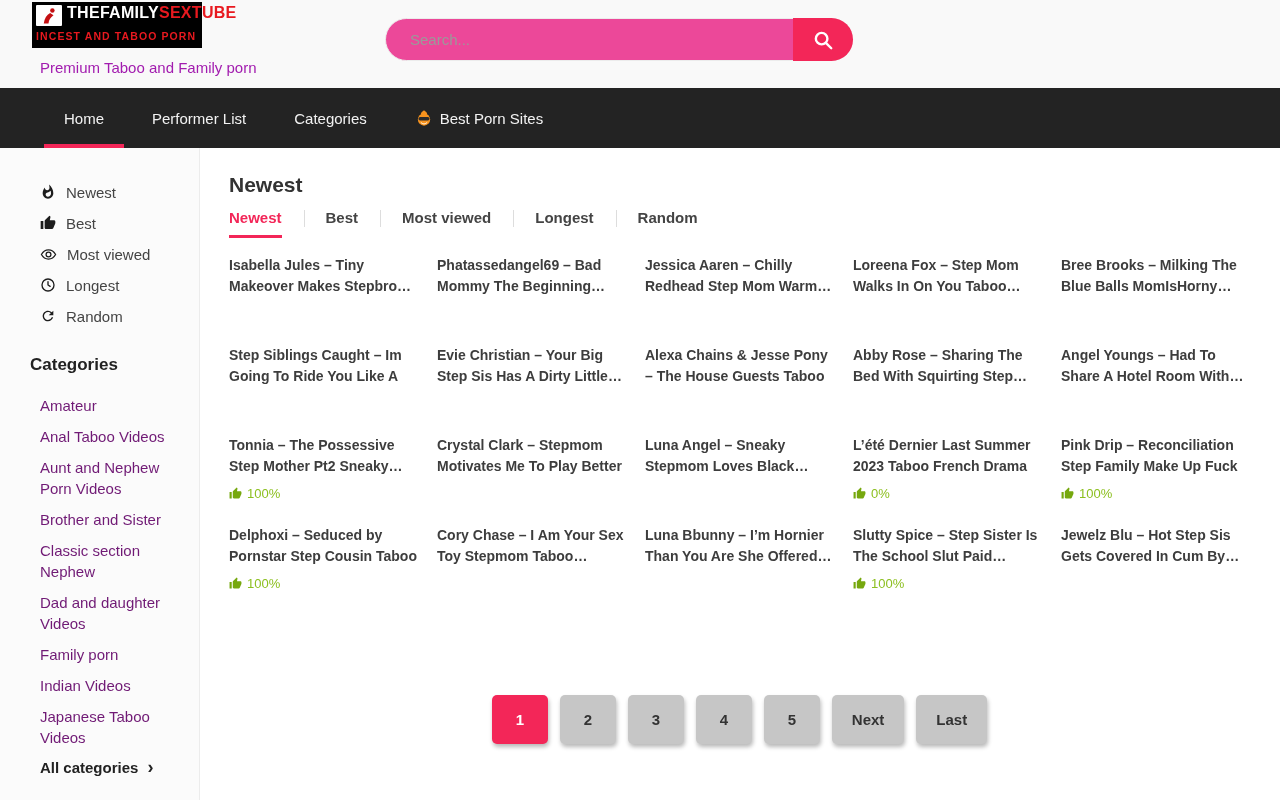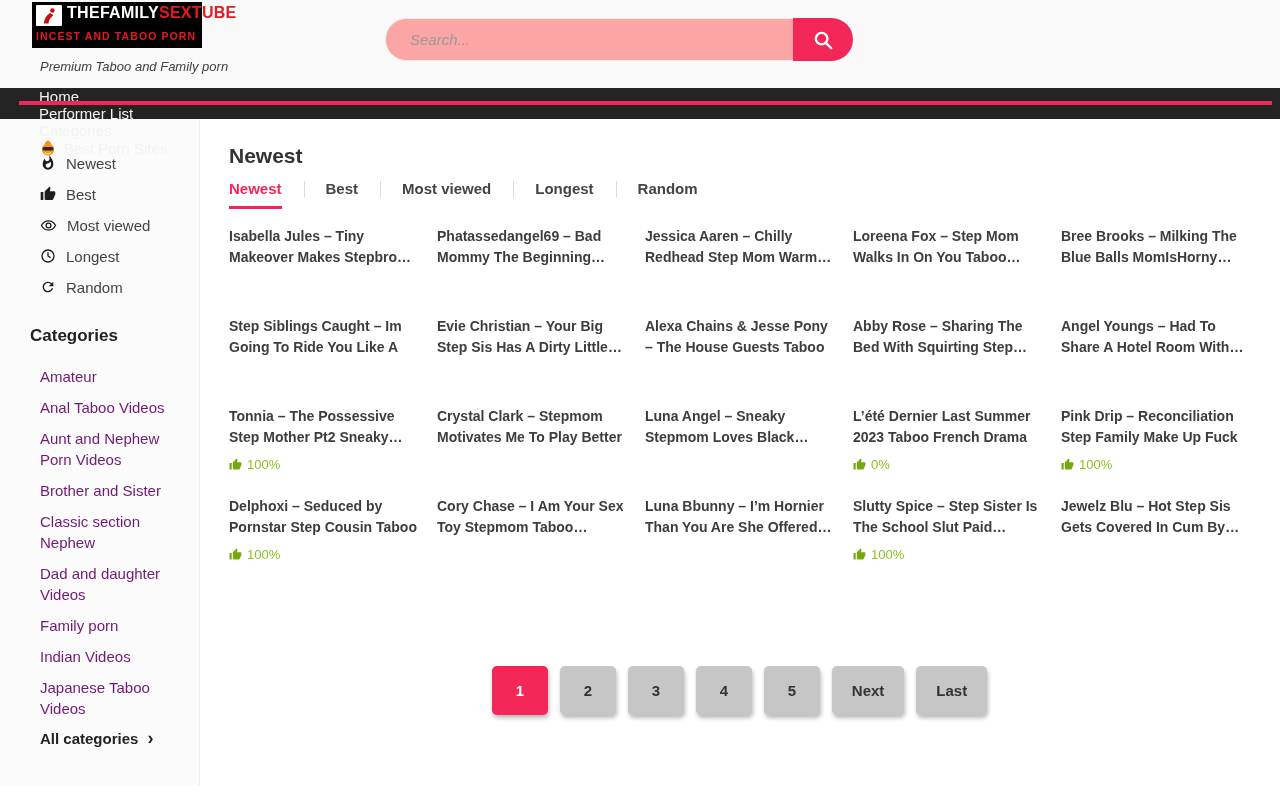--- a/index.html
+++ b/index.html
@@ -11,32 +11,32 @@
   .site-header { position:relative; height:88px; background:#f9f9f9; }
   .logo { position:absolute; left:32px; top:2px; width:170px; height:46px;
     background:#000; display:flex; flex-direction:column; padding:3px 6px 3px 4px; }
   .logo-top { display:flex; gap:5px; }
   .logo-icon { width:26px; height:21px; background:#fff; border-radius:1px;
     display:flex; align-items:center; justify-content:center; flex:0 0 auto; }
   .logo-line1 { font-size:16px; font-weight:bold; letter-spacing:.3px; line-height:1; white-space:nowrap; }
   .logo-white { color:#fff; } .logo-red { color:var(--logo-red); }
   .logo-line2 { font-size:10.5px; font-weight:bold; color:var(--logo-red);
     letter-spacing:1.1px; margin-top:4px; white-space:nowrap; }
-  .tagline { position:absolute; left:40px; top:59px; font-size:13px; color:#404040;font-style:italic; }
+  .tagline { position:absolute; left:40px; top:59px; font-size:15px; color:#a21caf; }
   .search { position:absolute; left:385px; top:18px; width:468px; height:43px; }
   .search input { width:100%; height:100%; border:1px solid #ececec; border-radius:22px;
-    background:#fca5a5; padding:0 70px 0 24px; font-size:15px; color:#333;
-    font-family:"Liberation Sans", sans-serif; outline:none;font-style:italic; }
+    background:#ec4899; padding:0 70px 0 24px; font-size:15px; color:#333;
+    font-family:"Liberation Sans", sans-serif; outline:none; }
   .search input::placeholder { color:#9a9a9a; }
   .search-btn { position:absolute; right:0; top:0; width:60px; height:43px; border:none;
     background:var(--accent); border-radius:0 22px 22px 0; display:flex;
     align-items:center; justify-content:center; cursor:pointer; }
 
   
-  .main-nav { height:31px; background:var(--nav-bg); display:flex; padding-left:19px;flex-direction:column; }
+  .main-nav { height:60px; background:var(--nav-bg); display:flex; padding-left:44px; }
   .nav-item { position:relative; display:flex; align-items:center; gap:7px;
     padding:0 20px; margin-right:8px; color:#f2f2f2; font-size:15px; }
   .nav-item.active::after { content:""; position:absolute; left:0; right:0; bottom:0;
     height:4px; background:var(--accent); }
   .nav-icon { display:flex; }
 
   
   .layout { display:flex; height:667px; }
   .sidebar { width:200px; flex:0 0 200px; background:#fbfbfb;
     border-right:1px solid #ececec; padding:35px 20px 0 40px; }

